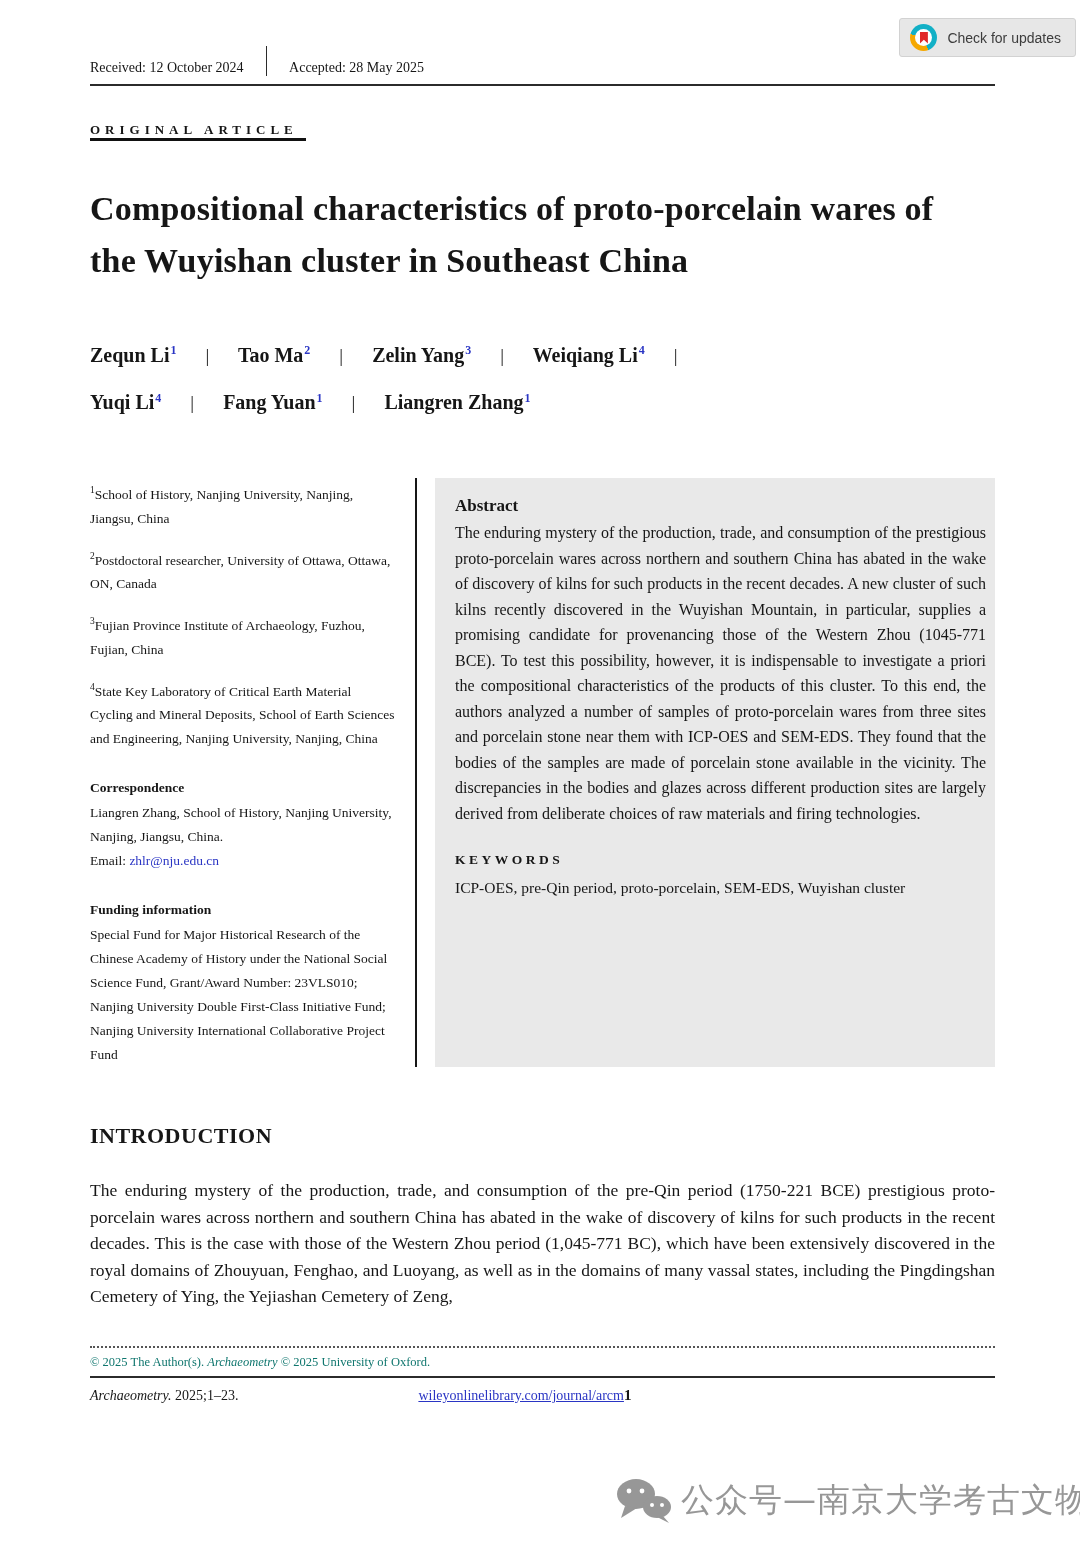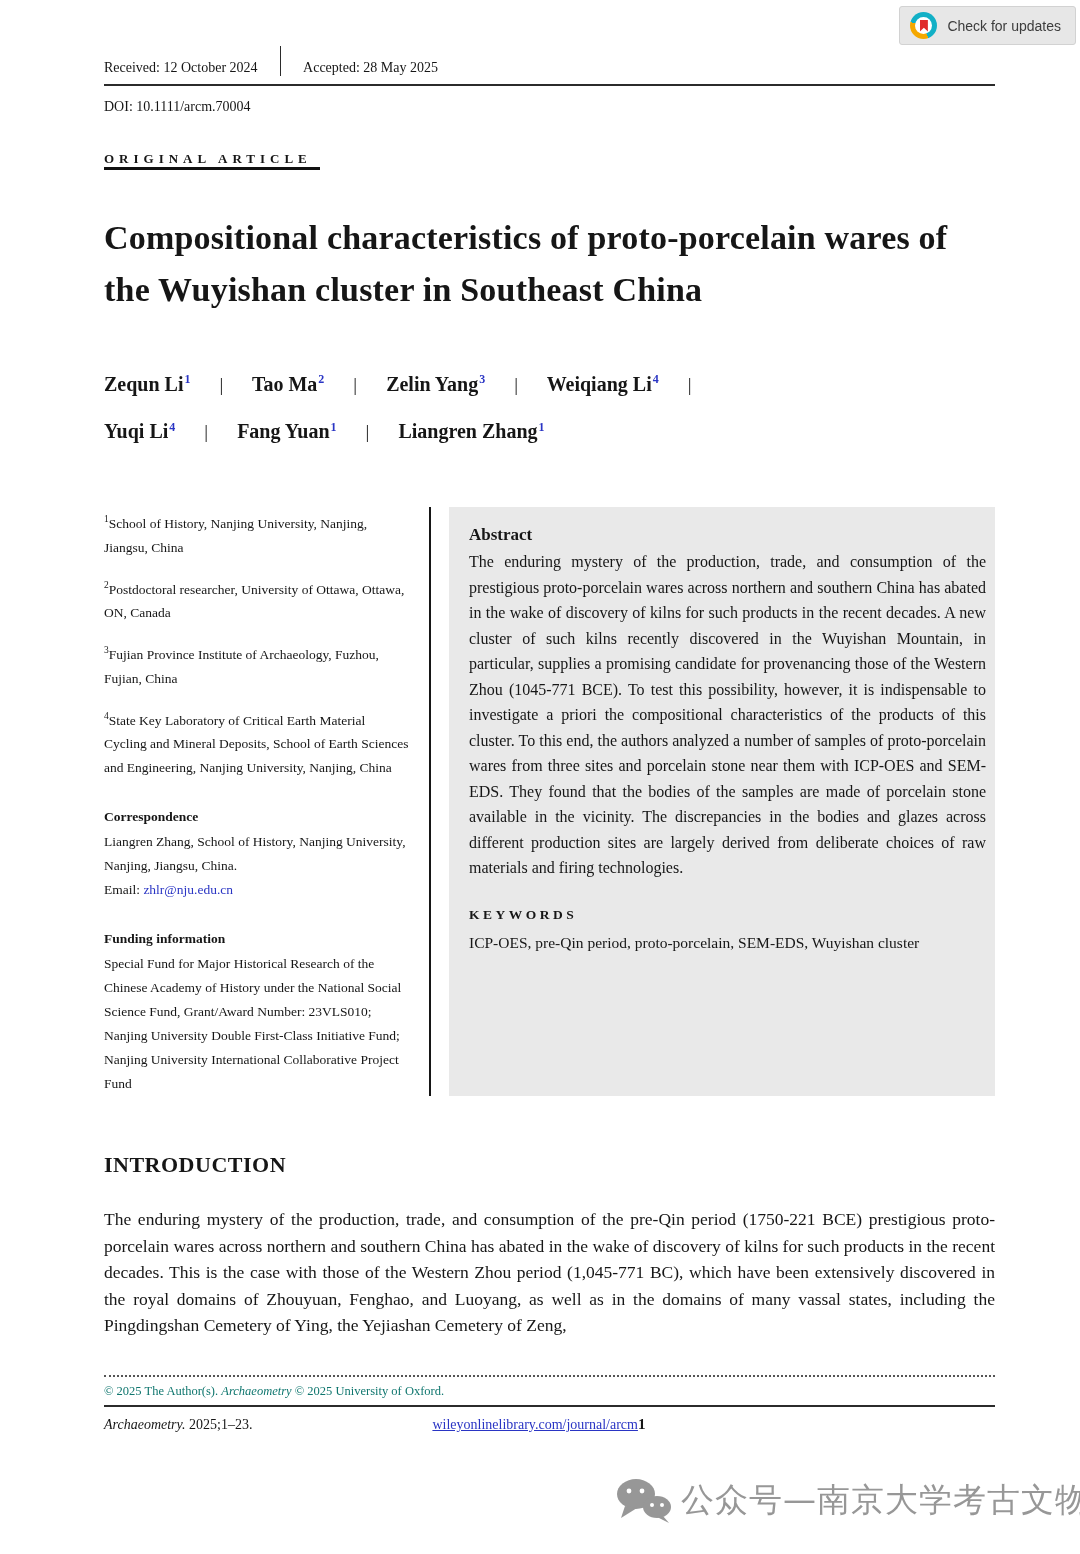--- a/index.html
+++ b/index.html
@@ -5,25 +5,25 @@
   * { margin:0; padding:0; box-sizing:border-box; }
   html,body { background:#ffffff; }
   .page {
     position:relative;
     width:1080px; height:1554px;
     background:#fff;
     font-family:"Liberation Serif", serif;
     color:var(--text, #161616);
     overflow:hidden;
   }
-  .content { padding:0 85px 0 90px;margin-left:14px; }
+  .content { padding:0 85px 0 90px; }
 
   
   .check-badge {
-    position:absolute; top:6px; right:4px;
+    position:absolute; top:18px; right:4px;
     display:flex; align-items:center; gap:10px;
     background:var(--badge_bg,#e7e7e7);
     border:1px solid #d2d2d2; border-radius:3px;
     padding:5px 14px 5px 10px;
     cursor:pointer;
   }
   .cm-circle{
     width:27px;height:27px;border-radius:50%;
     background:conic-gradient(var(--crossmark_teal,#12b0c6) 0deg 160deg, var(--crossmark_yellow,#f5a800) 160deg 285deg, var(--crossmark_teal,#12b0c6) 285deg 360deg);
     display:flex;align-items:center;justify-content:center;
@@ -139,21 +139,20 @@
   </div>
 
   <div class="content">
 
     <div class="meta-row">
       <span>Received: 12 October 2024</span>
       <span class="meta-divider"></span>
       <span>Accepted: 28 May 2025</span>
     </div>
 
-    <div class="doi-line">DOI: 10.1111/arcm.70004</div>
 
     <div class="article-type">ORIGINAL ARTICLE</div>
 
     <h1 class="paper-title">Compositional characteristics of proto-porcelain wares of the Wuyishan cluster in Southeast China</h1>
 
     <div class="authors">
       
     
         <span class="author"><span>Zequn Li</span><sup>1</sup></span>
       <span class="author-sep">|</span>

